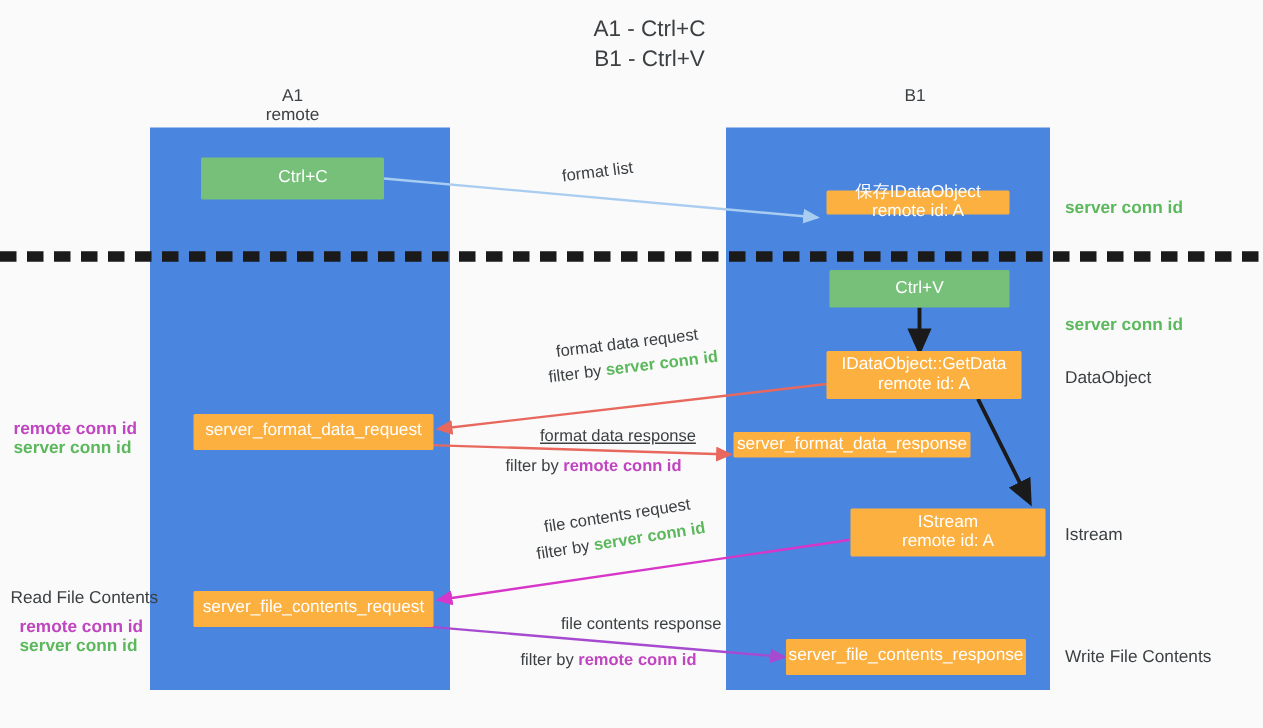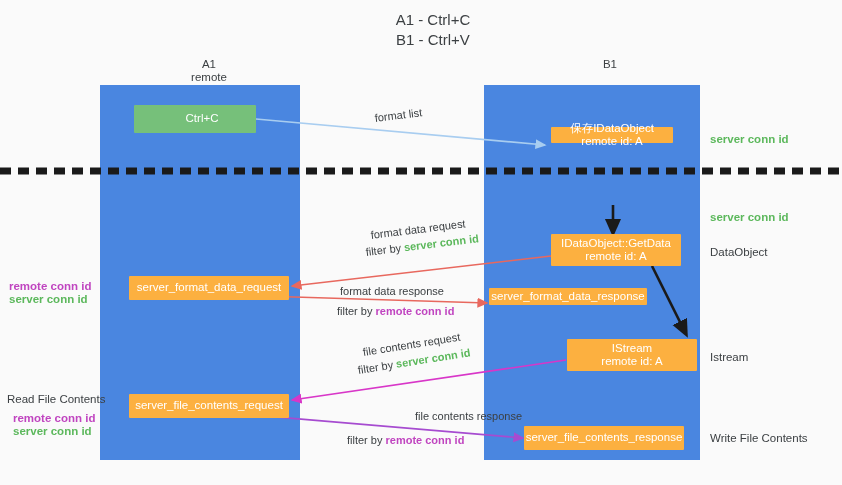--- a/index.html
+++ b/index.html
@@ -90,21 +90,21 @@
 </head>
 <body>
 
 <div id="canvas">
 
   <div class="title">
     <div>A1 - Ctrl+C</div>
     <div>B1 - Ctrl+V</div>
   </div>
 
-  <div class="lane-head" style="left:144px; top:58px; width:130px;">
+  <div class="lane-head" style="left:130px; top:58px; width:130px;">
     <div>A1</div>
     <div>remote</div>
   </div>
   <div class="lane-head" style="left:530px; top:58px; width:160px;">
     <div>B1</div>
   </div>
 
   <div class="lane" style="left:100px; top:85px; width:200px; height:375px;"></div>
   <div class="lane" style="left:484px; top:85px; width:216px; height:375px;"></div>
 
@@ -146,20 +146,23 @@
 
   <div class="node green" style="left:134px; top:105px; width:122px; height:28px;padding-left:14px;">
     <span>Ctrl+C</span>
   </div>
 
   <div class="node orange" style="left:551px; top:127px; width:122px; height:16px;">
     <span>保存IDataObject</span>
     <span>remote id: A</span>
   </div>
 
+  <div class="node green" style="left:553px; top:180px; width:120px; height:25px;">
+    <span>Ctrl+V</span>
+  </div>
 
   <div class="node orange" style="left:551px; top:234px; width:130px; height:32px;text-align:right;">
     <span>IDataObject::GetData</span>
     <span>remote id: A</span>
   </div>
 
   <div class="node orange" style="left:129px; top:276px; width:160px; height:24px;">
     <span>server_format_data_request</span>
   </div>
 
@@ -180,31 +183,31 @@
     <span>server_file_contents_response</span>
   </div>
 
   <div class="edge-label rot-a" style="left:374px; top:112px;">format list</div>
 
   <div class="edge-label rot-a" style="left:370px; top:229px;">format data request</div>
   <div class="edge-label rot-a" style="left:365px; top:246px;">
     <span>filter by </span><span class="green-txt">server conn id</span>
   </div>
 
-  <div class="edge-label" style="left:340px; top:285px;">format data response</div>
+  <div class="edge-label" style="left:360px; top:285px;text-decoration:underline;">format data response</div>
   <div class="edge-label" style="left:337px; top:305px;">
     <span>filter by </span><span class="magenta-txt">remote conn id</span>
   </div>
 
   <div class="edge-label rot-b" style="left:362px; top:346px;">file contents request</div>
   <div class="edge-label rot-b" style="left:357px; top:364px;">
     <span>filter by </span><span class="green-txt">server conn id</span>
   </div>
 
-  <div class="edge-label" style="left:374px; top:410px;margin-left:41px;">file contents response</div>
+  <div class="edge-label" style="left:374px; top:410px;">file contents response</div>
   <div class="edge-label" style="left:347px; top:434px;">
     <span>filter by </span><span class="magenta-txt">remote conn id</span>
   </div>
 
   <div class="side-label green-txt" style="left:710px; top:132px;">server conn id</div>
   <div class="side-label green-txt" style="left:710px; top:210px;">server conn id</div>
   <div class="side-label" style="left:710px; top:245px;">DataObject</div>
   <div class="side-label" style="left:710px; top:350px;">Istream</div>
   <div class="side-label" style="left:710px; top:431px;">Write File Contents</div>
 

